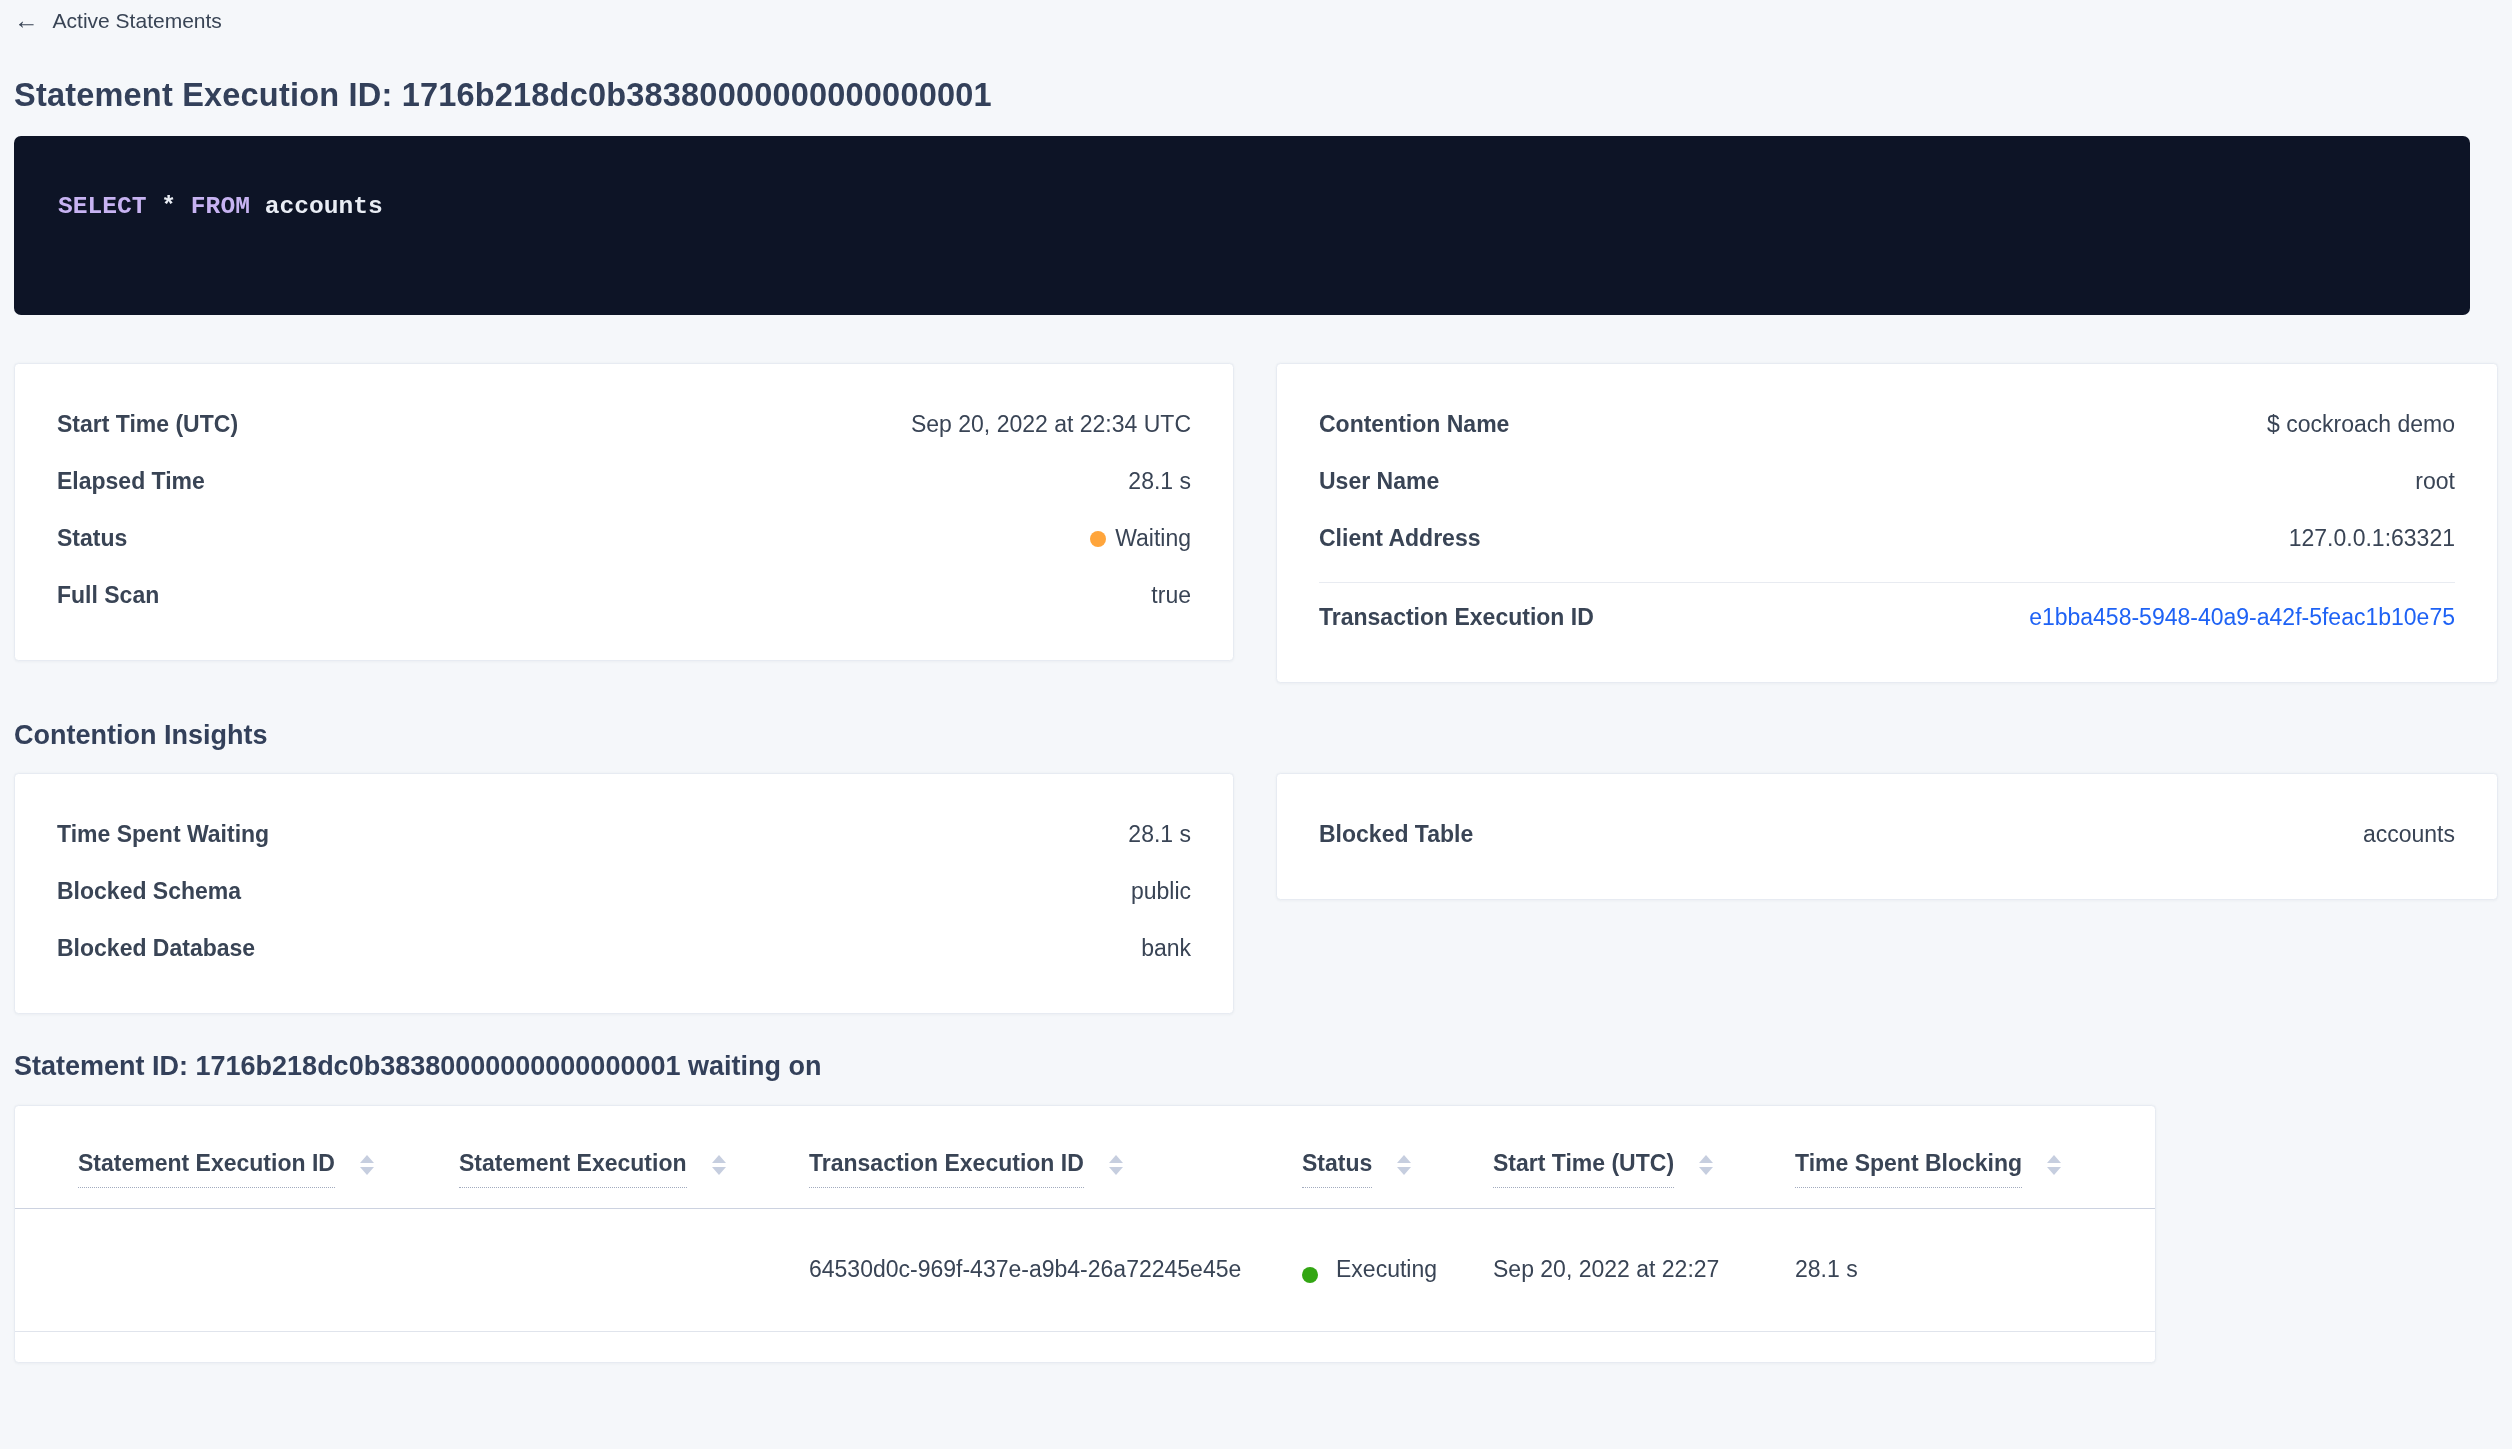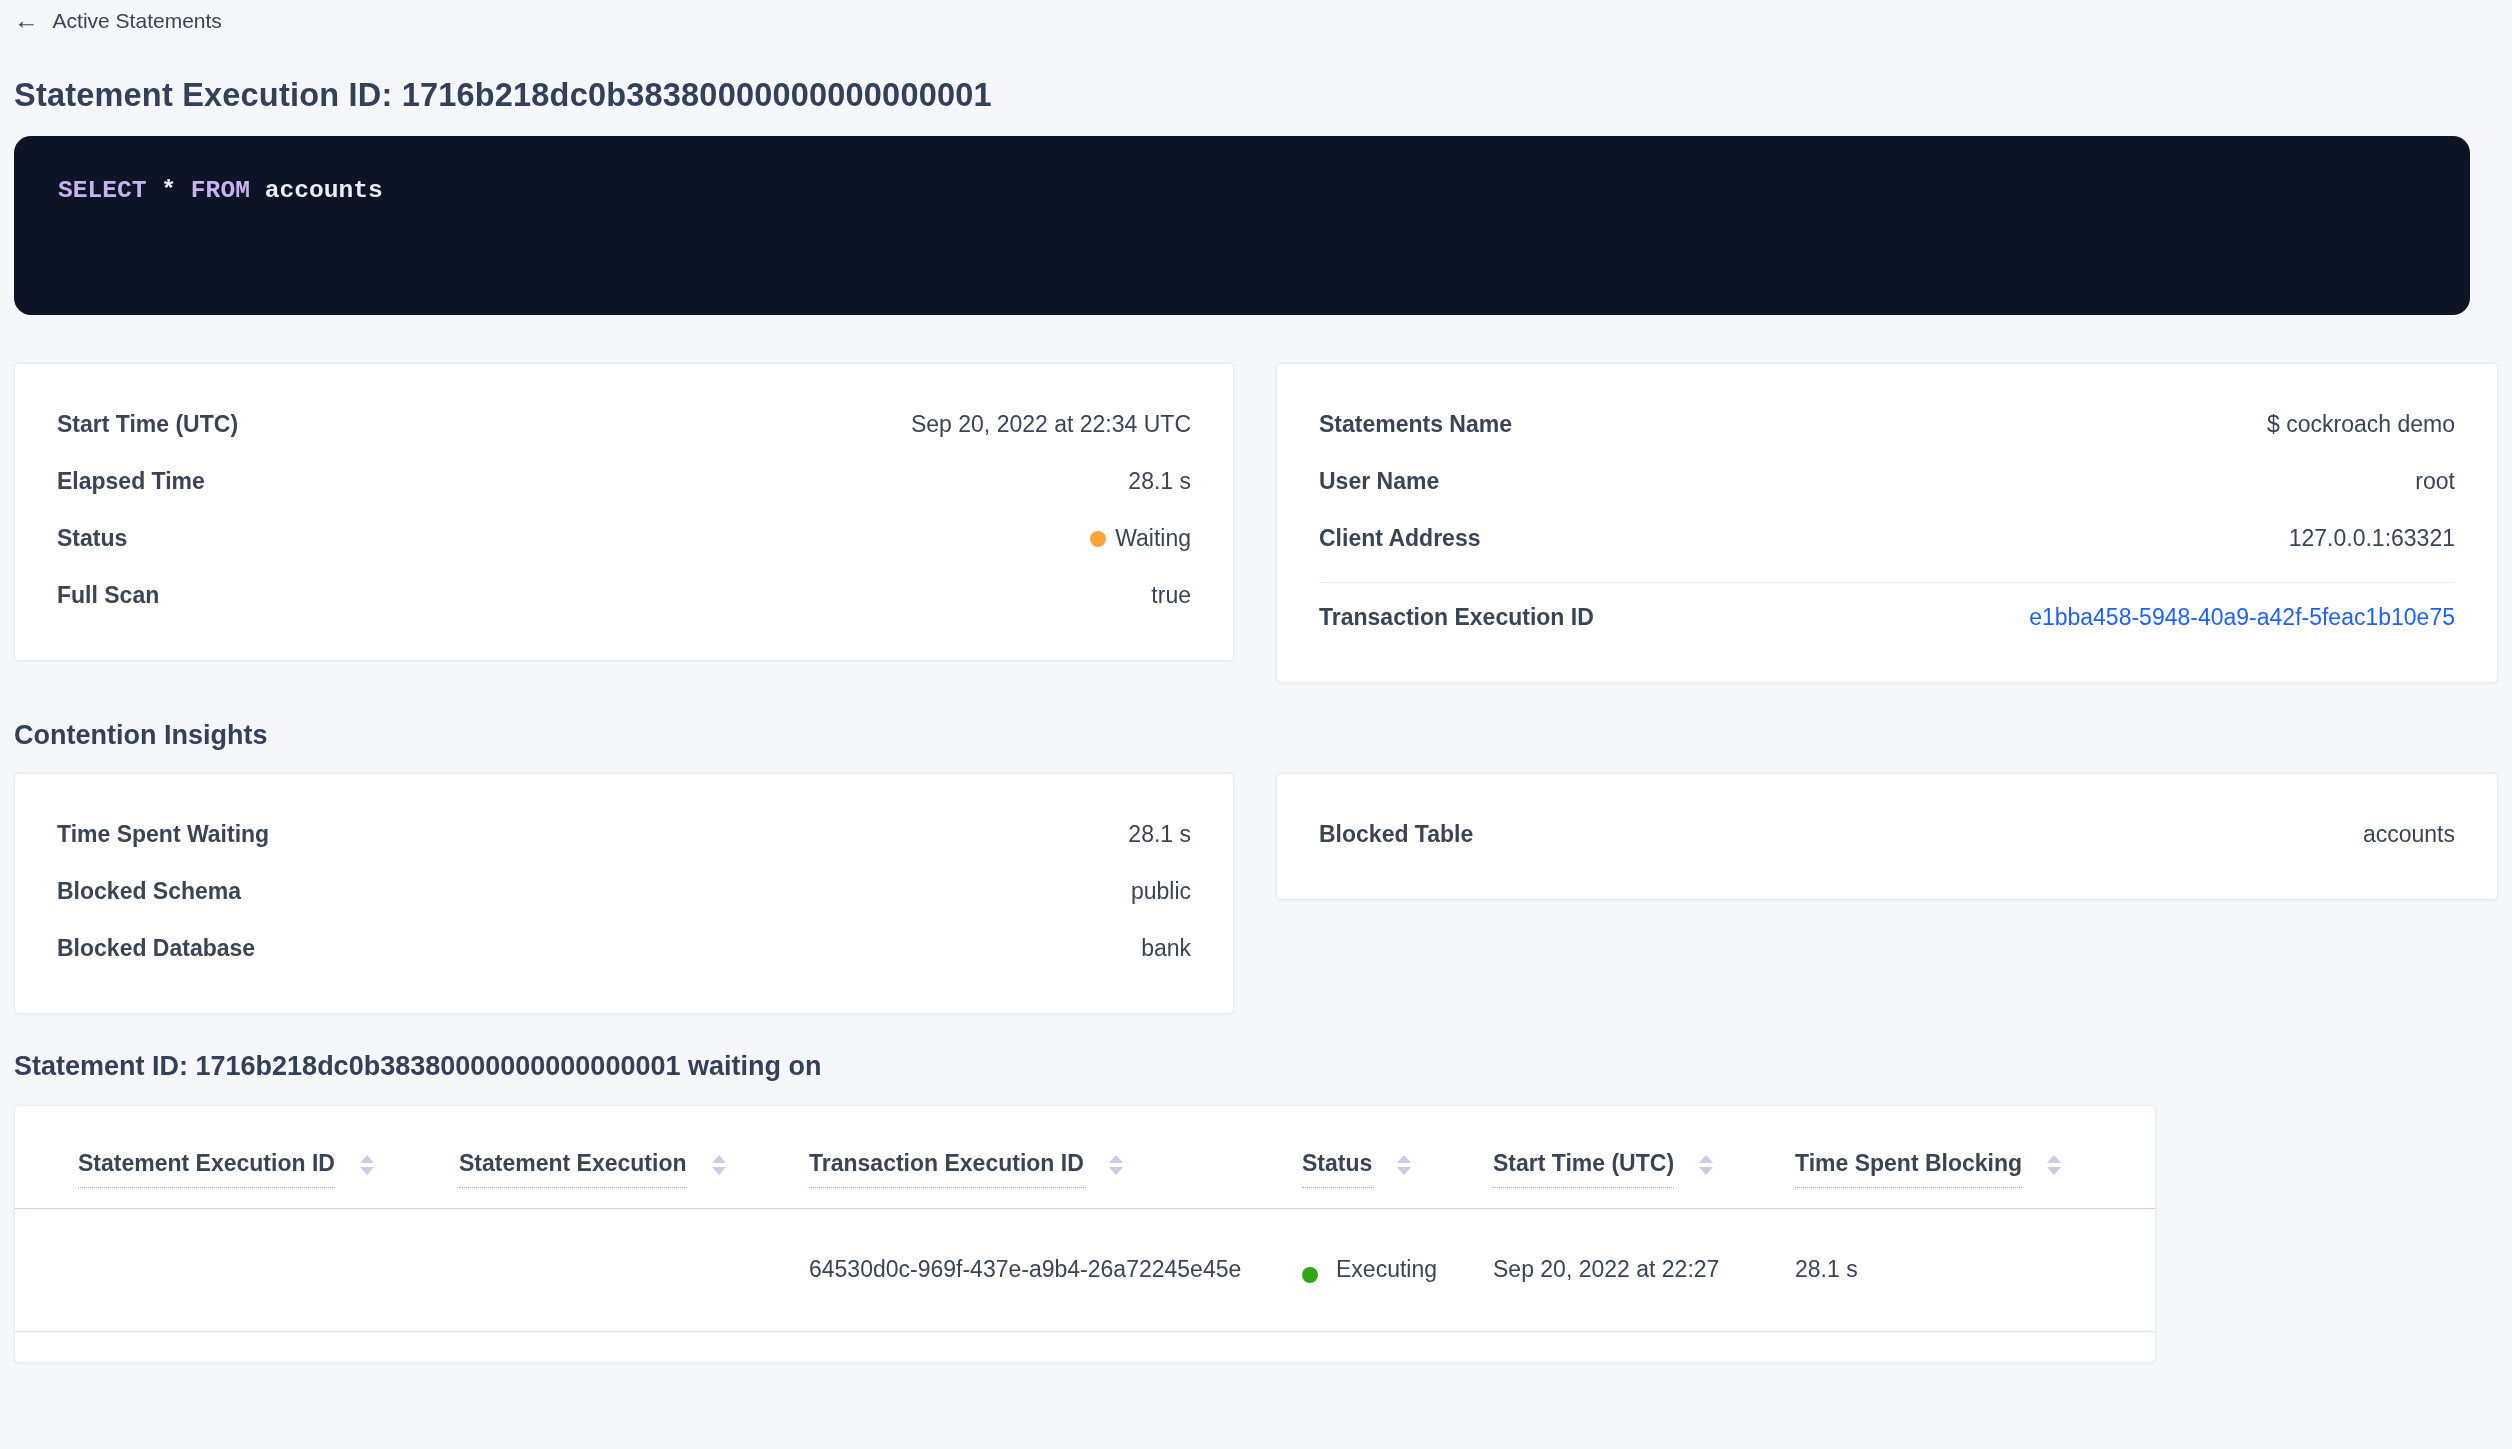--- a/index.html
+++ b/index.html
@@ -27,22 +27,22 @@
     margin-top: 44px;
     font-size: 32.5px; font-weight: 700; color: #33405a;
     letter-spacing: 0.2px;
   }
 
   
   .sql-box {
     margin-top: 19.3px; margin-right: 28px;
     height: 179px;
     background: #0d1426;
-    border-radius: 17px;
-    padding: 40px 44px;
+    border-radius: 7px;
+    padding: 56px 44px;
   }
   .sql-box pre {
     margin: 0;
     font-family: "Liberation Mono", "DejaVu Sans Mono", monospace;
     font-size: 24.6px; line-height: 1.2;
     color: #e9edf4; font-weight: 700;
   }
   .sql-kw { color: #c7b3f2; }
 
   
@@ -148,21 +148,21 @@
         </span>
       </div>
       <div class="detail-row">
         <span class="detail-label">Full Scan</span>
         <span class="detail-value">true</span>
       </div>
     </div>
 
     <div class="card col-right">
       <div class="detail-row">
-        <span class="detail-label">Statements Name</span>
+        <span class="detail-label">Contention Name</span>
         <span class="detail-value">$ cockroach demo</span>
       </div>
       <div class="detail-row">
         <span class="detail-label">User Name</span>
         <span class="detail-value">root</span>
       </div>
       <div class="detail-row">
         <span class="detail-label">Client Address</span>
         <span class="detail-value">127.0.0.1:63321</span>
       </div>

